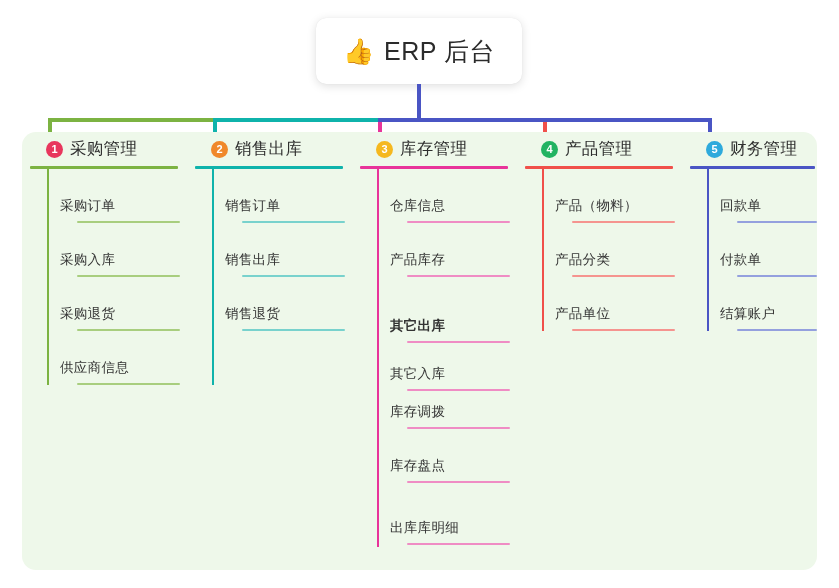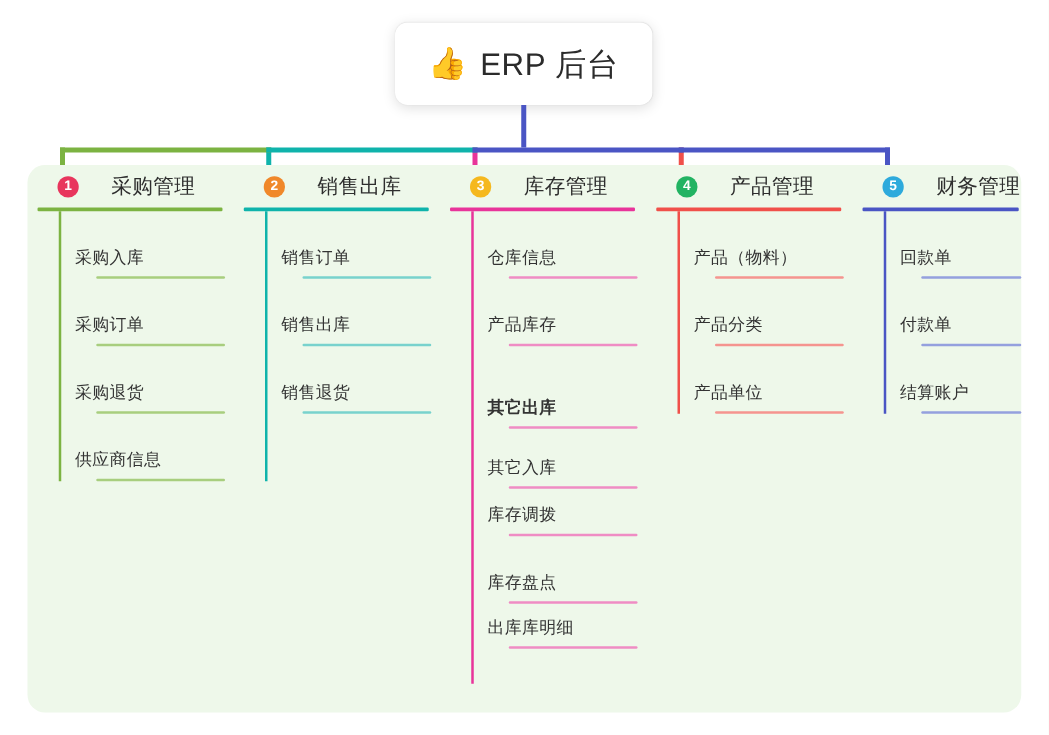--- a/index.html
+++ b/index.html
@@ -102,21 +102,20 @@
     line-height: 17px;
     text-align: center;
     font-weight: bold;
     flex: 0 0 auto;
   }
   .col-title {
     font-size: 16.5px;
     color: #2e2e2e;
     white-space: nowrap;
     letter-spacing: 0.3px;
-    margin-left: 19px;
   }
   .head-rule {
     height: 3px;
     border-radius: 1px;
   }
   .col-body {
     position: relative;
     padding-left: 0;
   }
   .spine {
@@ -173,25 +172,25 @@
     <div id="columns-layer">
         <div class="column" style="left: 8px; width: 148px;">
           <div class="col-head">
             <span class="badge" style="background: rgb(232, 54, 93);">1</span>
             <span class="col-title">采购管理</span>
           </div>
           <div class="head-rule" style="background: rgb(124, 179, 66); width: 148px;"></div>
           <div class="col-body" style="height: 216px;">
             <div class="spine" style="background: rgb(124, 179, 66); height: 216px;"></div>
             <div class="item" style="height: 54px;">
+              <div class="item-label">采购订单</div>
+              <div class="item-rule" style="background: rgb(168, 206, 126); width: 103px;"></div>
+            </div>
+            <div class="item" style="height: 54px;">
               <div class="item-label">采购入库</div>
-              <div class="item-rule" style="background: rgb(168, 206, 126); width: 103px;"></div>
-            </div>
-            <div class="item" style="height: 54px;">
-              <div class="item-label">采购订单</div>
               <div class="item-rule" style="background: rgb(168, 206, 126); width: 103px;"></div>
             </div>
             <div class="item" style="height: 54px;">
               <div class="item-label">采购退货</div>
               <div class="item-rule" style="background: rgb(168, 206, 126); width: 103px;"></div>
             </div>
             <div class="item" style="height: 54px;">
               <div class="item-label">供应商信息</div>
               <div class="item-rule" style="background: rgb(168, 206, 126); width: 103px;"></div>
             </div>
@@ -244,21 +243,21 @@
               <div class="item-rule" style="background: rgb(239, 140, 196); width: 103px;"></div>
             </div>
             <div class="item" style="height: 38px;">
               <div class="item-label">库存调拨</div>
               <div class="item-rule" style="background: rgb(239, 140, 196); width: 103px;"></div>
             </div>
             <div class="item" style="height: 54px;">
               <div class="item-label">库存盘点</div>
               <div class="item-rule" style="background: rgb(239, 140, 196); width: 103px;"></div>
             </div>
-            <div class="item" style="height: 36px;">
+            <div class="item" style="height: 62px;">
               <div class="item-label">出库库明细</div>
               <div class="item-rule" style="background: rgb(239, 140, 196); width: 103px;"></div>
             </div>
           </div>
         </div>
         <div class="column" style="left: 503px; width: 148px;">
           <div class="col-head">
             <span class="badge" style="background: rgb(34, 179, 98);">4</span>
             <span class="col-title">产品管理</span>
           </div>

